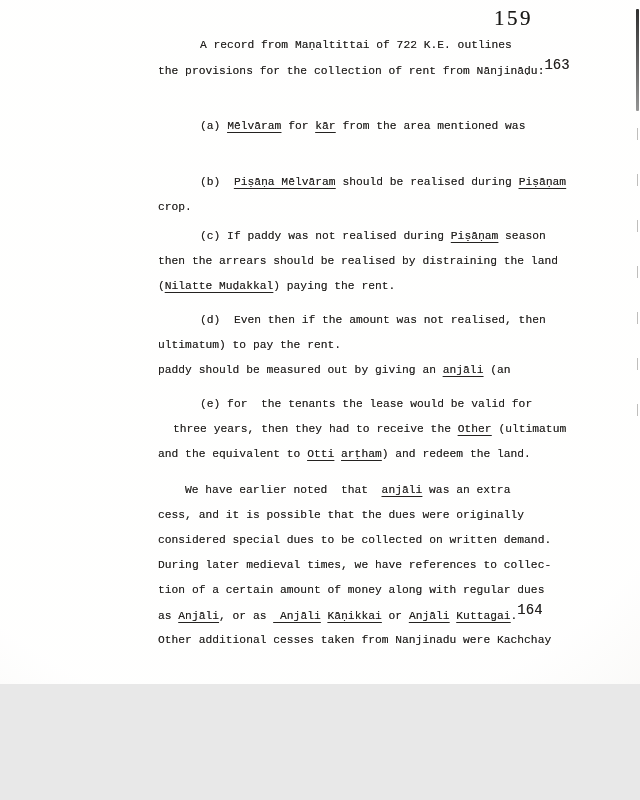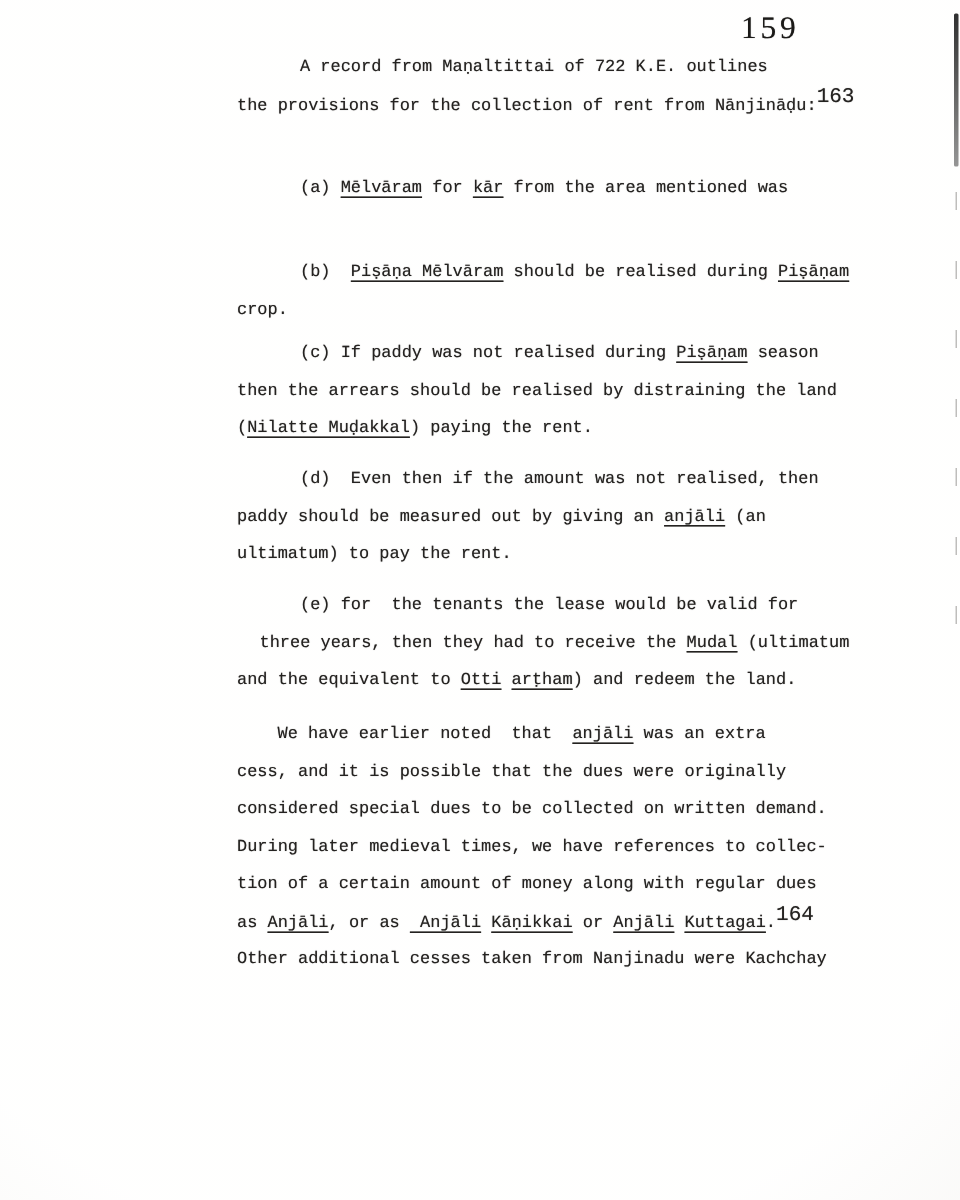--- a/index.html
+++ b/index.html
@@ -1,19 +1,19 @@
 <!DOCTYPE html>
 <html style="--paper: #fbfaf7; --ink: #242220;"><head>
 <meta charset="utf-8">
 <style>
   html, body { margin: 0; padding: 0; background: #e8e8e8; }
   .page {
     position: relative;
     width: 640px;
-    height: 800px;
+    height: 684px;
     margin: 0;
     background:
       radial-gradient(ellipse 130% 120% at 45% 40%, rgba(255,255,255,0.9) 55%, rgba(234,232,226,0.85) 100%),
       var(--paper, #fbfaf7);
     overflow: hidden;
     font-family: "Liberation Mono", "DejaVu Sans Mono", monospace;
     color: var(--ink, #242220);
   }
   .page-number {
     position: absolute;
@@ -98,26 +98,26 @@
         <div class="line ind-item"><span class="">(b)  </span><span class="u ">Piṣāṇa Mēlvāram</span><span class=""> should be realised during </span><span class="u ">Piṣāṇam</span></div>
         <div class="line ind-m"><span class="">crop.</span></div>
       </div>
       <div class="para gap-small">
         <div class="line ind-item"><span class="">(c) If paddy was not realised during </span><span class="u ">Piṣāṇam</span><span class=""> season</span></div>
         <div class="line ind-m"><span class="">then the arrears should be realised by distraining the land</span></div>
         <div class="line ind-m"><span class="">(</span><span class="u ">Nilatte Muḍakkal</span><span class="">) paying the rent.</span></div>
       </div>
       <div class="para gap-med">
         <div class="line ind-item"><span class="">(d)  Even then if the amount was not realised, then</span></div>
+        <div class="line ind-m"><span class="">ultimatum) to pay the rent.</span></div>
         <div class="line ind-m"><span class="">paddy should be measured out by giving an </span><span class="u ">anjāli</span><span class=""> (an</span></div>
-        <div class="line ind-m"><span class="">ultimatum) to pay the rent.</span></div>
       </div>
       <div class="para gap-med">
         <div class="line ind-item"><span class="">(e) for  the tenants the lease would be valid for</span></div>
-        <div class="line ind-m2"><span class="">three years, then they had to receive the </span><span class="u ">Mudal</span><span class=""> (ultimatum</span></div>
+        <div class="line ind-m2"><span class="">three years, then they had to receive the </span><span class="u ">Other</span><span class=""> (ultimatum</span></div>
         <div class="line ind-m"><span class="">and the equivalent to </span><span class="u ">Otti</span><span class=""> </span><span class="u ">arṭham</span><span class="">) and redeem the land.</span></div>
       </div>
       <div class="para gap-med2">
         <div class="line ind-para"><span class="">We have earlier noted  that  </span><span class="u ">anjāli</span><span class=""> was an extra</span></div>
         <div class="line ind-m"><span class="">cess, and it is possible that the dues were originally</span></div>
         <div class="line ind-m"><span class="">considered special dues to be collected on written demand.</span></div>
         <div class="line ind-m"><span class="">During later medieval times, we have references to collec-</span></div>
         <div class="line ind-m"><span class="">tion of a certain amount of money along with regular dues</span></div>
         <div class="line ind-m"><span class="">as </span><span class="u ">Anjāli</span><span class="">, or as </span><span class="u "> Anjāli</span><span class=""> </span><span class="u ">Kāṇikkai</span><span class=""> or </span><span class="u ">Anjāli</span><span class=""> </span><span class="u ">Kuttagai</span><span class="">.</span><span class="sup">164</span></div>
         <div class="line ind-m"><span class="">Other additional cesses taken from Nanjinadu were Kachchay</span></div>

